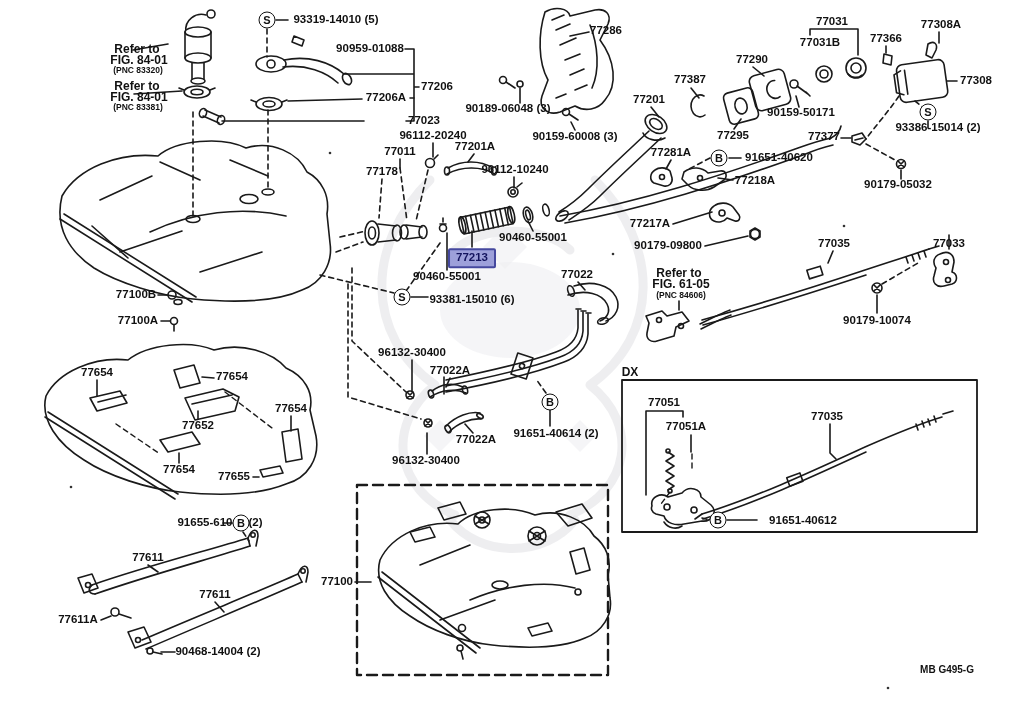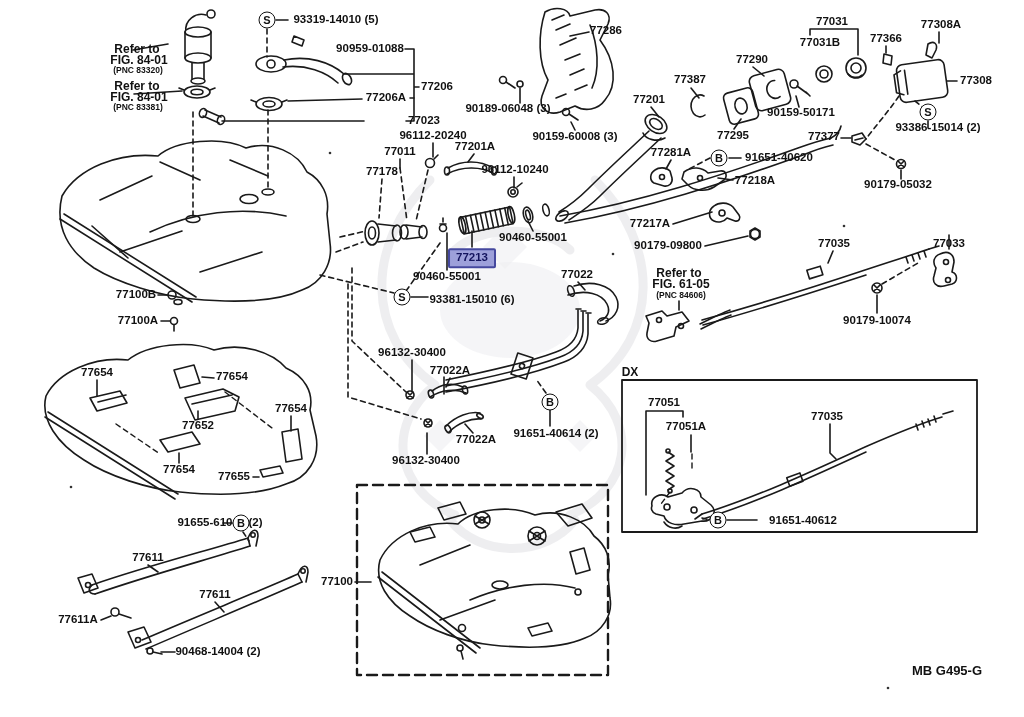--- a/index.html
+++ b/index.html
@@ -15,21 +15,21 @@
   svg.art .wmf{stroke:none;fill:#ededf0;opacity:.55;}
   svg.art .wht{fill:#fff;}
   svg.art .dot{stroke:none;fill:#333;}
   #labels{position:absolute;left:0;top:0;width:100%;height:100%;}
   .lbl{position:absolute;transform:translate(-50%,-50%);font-weight:bold;color:#111;
        white-space:nowrap;line-height:1;}
   .part{font-size:11.5px;}
   .note{font-size:12px;}
   .pnc{font-size:8.5px;}
   .section{font-size:12px;}
-  .code{font-size:13px;}
+  .code{font-size:10px;}
   .callout{width:17px;height:17px;border:1.8px solid #111;border-radius:50%;background:#fff;
            font-size:11px;display:flex;align-items:center;justify-content:center;box-sizing:border-box;}
   .highlight{font-size:11.5px;background:#9da0da;border:2px solid #45489e;color:#14145e;
              padding:2px 6px;border-radius:2px;}
 </style>
 </head>
 <body>
 
 <div id="stage">
 <svg class="art" width="1024" height="717" viewBox="0 0 1024 717">

